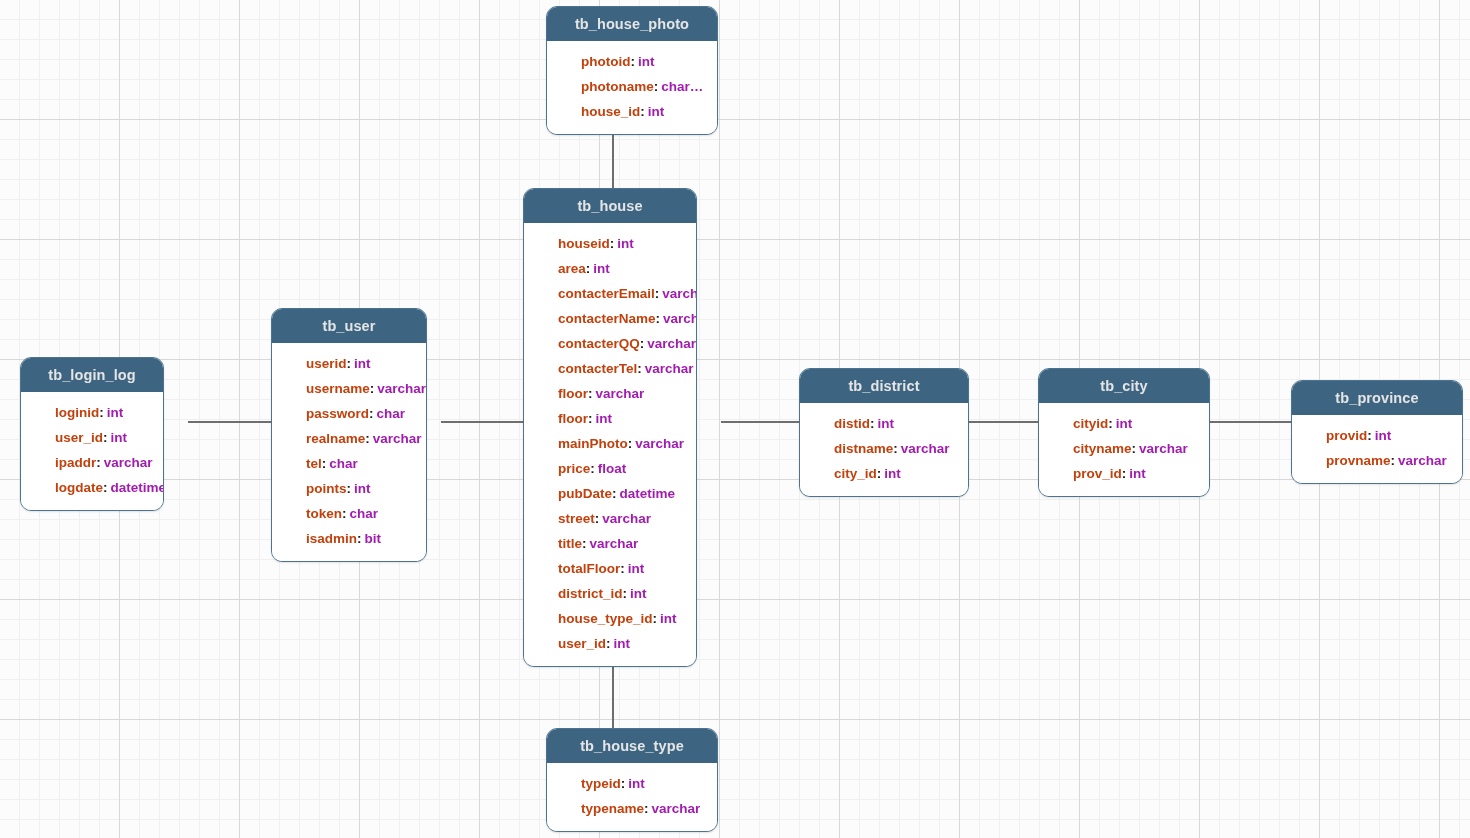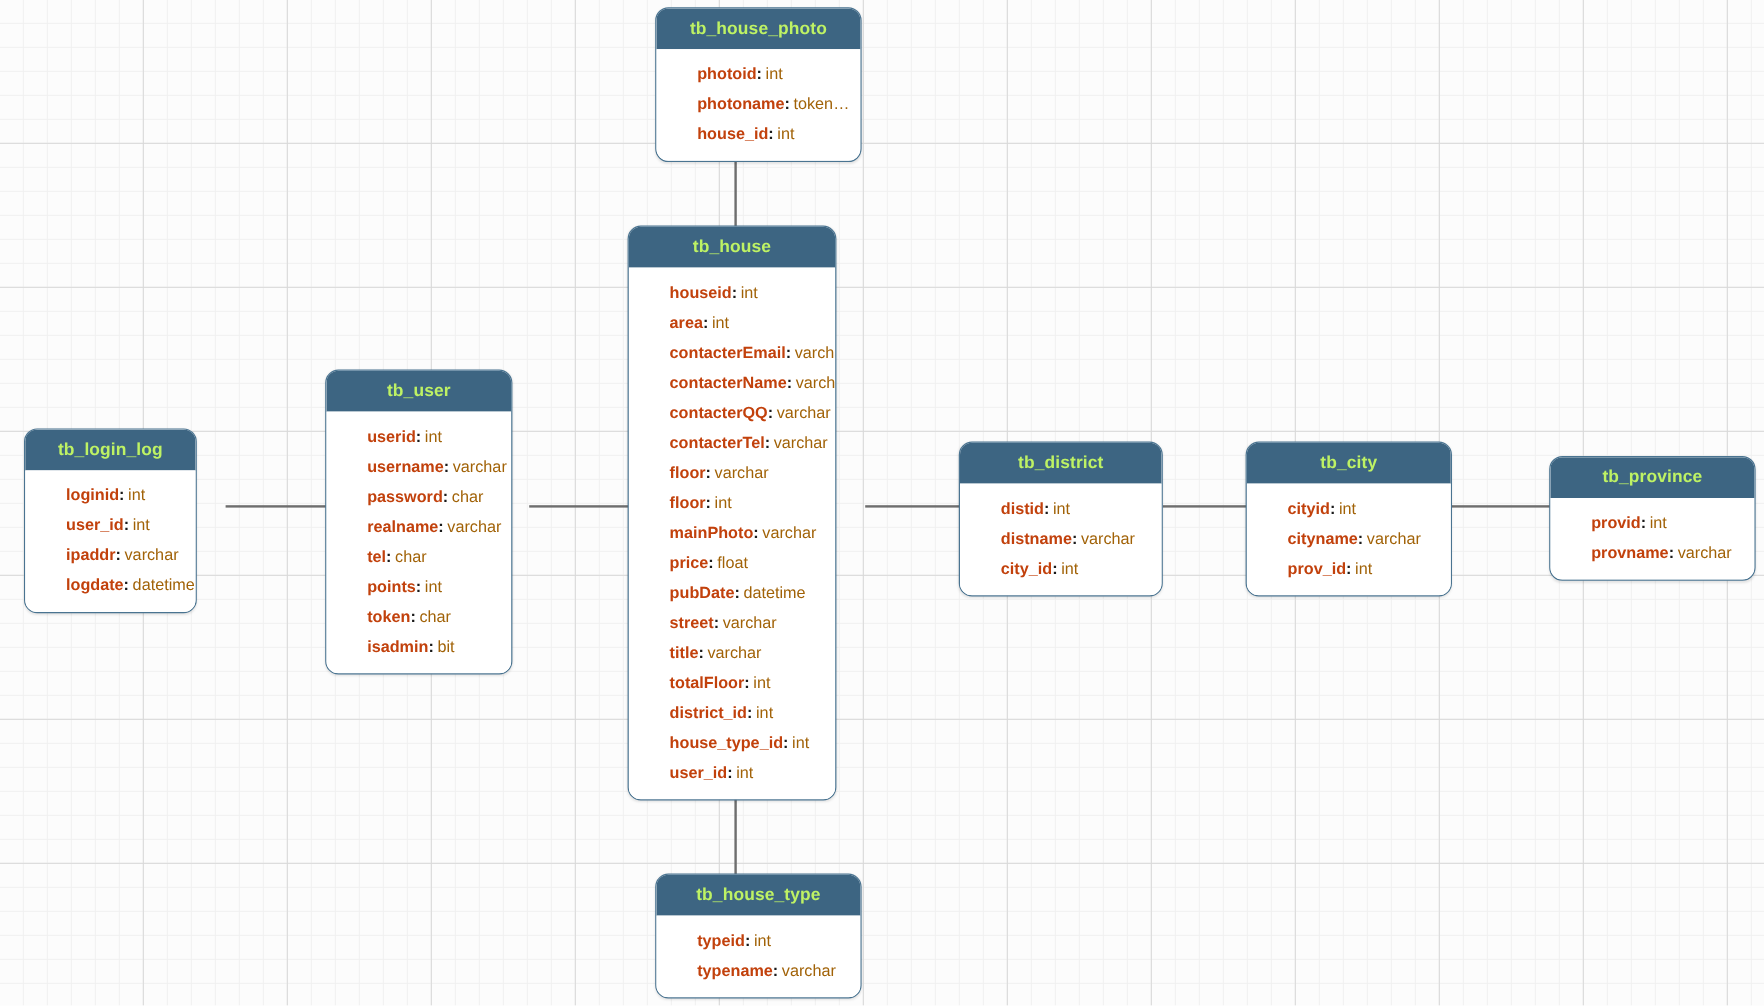--- a/index.html
+++ b/index.html
@@ -47,21 +47,21 @@
     box-sizing: border-box;
     background-color: #ffffff;
     border: 1px solid #4a7491;
     border-radius: 11px;
     z-index: 5;
     overflow: hidden;
     box-shadow: 0 1px 2px rgba(0,0,0,0.10);
   }
   .entity-header {
     background-color: #3d6582;
-    color: #bef264;
+    color: #e5e5e5;
     font-size: 14.5px;
     font-weight: bold;
     text-align: center;
     line-height: 34px;
     height: 34px;
     letter-spacing: 0.1px;
     white-space: nowrap;
     overflow: hidden;
   }
   .entity-body {
@@ -78,42 +78,42 @@
   }
   .field-name {
     color: #c2410c;
     font-weight: bold;
   }
   .field-sep {
     color: #1a1a1a;
     font-weight: bold;
   }
   .field-type {
-    color: #a16207;
-    font-weight: normal;
+    color: #a21caf;
+    font-weight: bold;
     padding-left: 3px;
     margin-top: 21px;
   }
 </style>
 </head>
 <body>
 
 <div id="canvas">
     <div class="connector vertical" style="left: 612px; top: 131px; height: 58px;"></div>
     <div class="connector vertical" style="left: 612px; top: 666px; height: 63px;"></div>
     <div class="connector horizontal" style="left: 188px; top: 421px; width: 84px;"></div>
     <div class="connector horizontal" style="left: 441px; top: 421px; width: 83px;"></div>
     <div class="connector horizontal" style="left: 721px; top: 421px; width: 79px;"></div>
     <div class="connector horizontal" style="left: 969px; top: 421px; width: 70px;"></div>
     <div class="connector horizontal" style="left: 1210px; top: 421px; width: 82px;"></div>
     <div class="entity" style="left: 546px; top: 6px; width: 172px;">
       <div class="entity-header">tb_house_photo</div>
       <div class="entity-body">
         <div class="field-row"><span class="field-name">photoid</span><span class="field-sep">:</span><span class="field-type">int</span></div>
-        <div class="field-row"><span class="field-name">photoname</span><span class="field-sep">:</span><span class="field-type">token…</span></div>
+        <div class="field-row"><span class="field-name">photoname</span><span class="field-sep">:</span><span class="field-type">char…</span></div>
         <div class="field-row"><span class="field-name">house_id</span><span class="field-sep">:</span><span class="field-type">int</span></div>
       </div>
     </div>
     <div class="entity" style="left: 523px; top: 188px; width: 174px;">
       <div class="entity-header">tb_house</div>
       <div class="entity-body">
         <div class="field-row"><span class="field-name">houseid</span><span class="field-sep">:</span><span class="field-type">int</span></div>
         <div class="field-row"><span class="field-name">area</span><span class="field-sep">:</span><span class="field-type">int</span></div>
         <div class="field-row"><span class="field-name">contacterEmail</span><span class="field-sep">:</span><span class="field-type">varchar</span></div>
         <div class="field-row"><span class="field-name">contacterName</span><span class="field-sep">:</span><span class="field-type">varchar</span></div>

